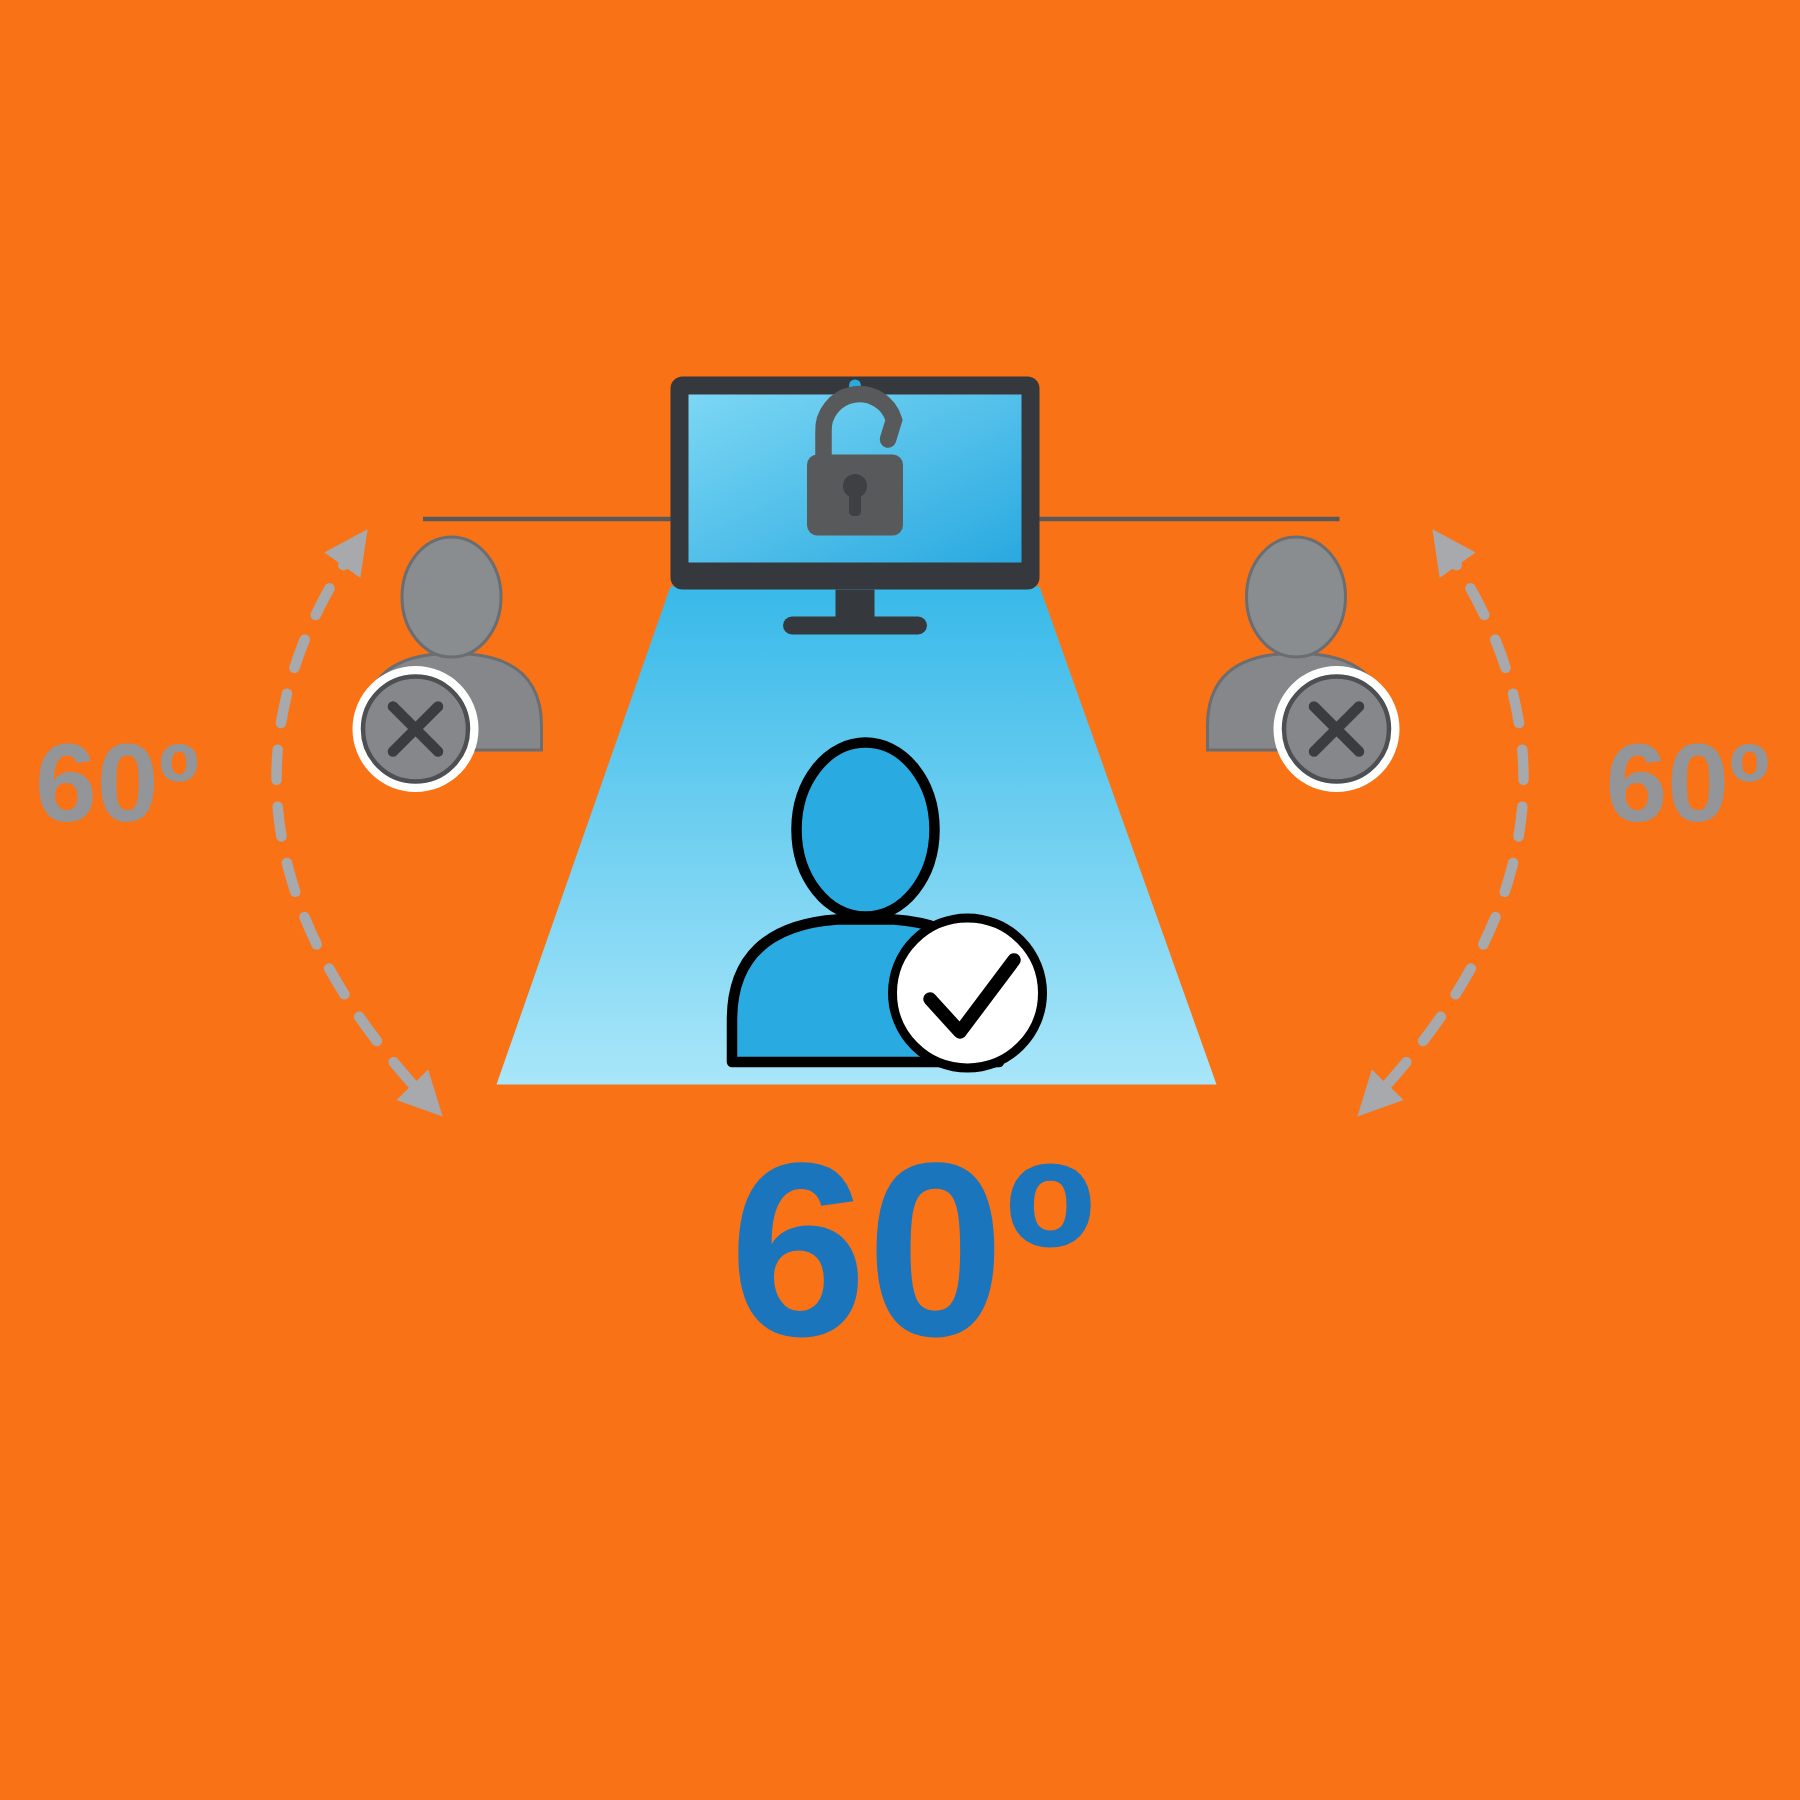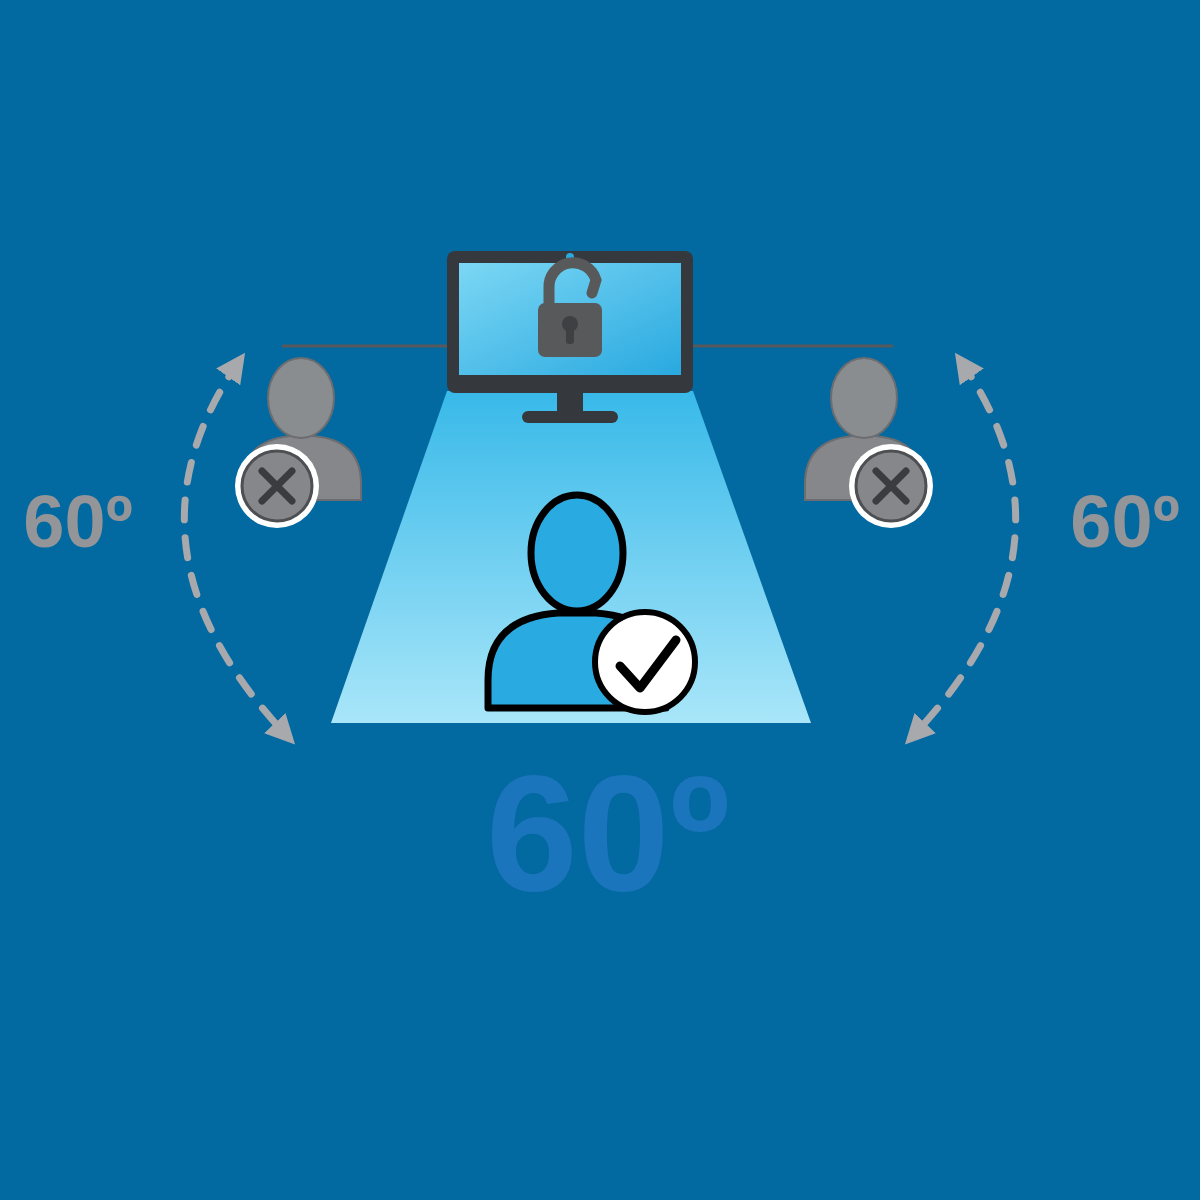--- a/index.html
+++ b/index.html
@@ -1,18 +1,18 @@
 <!DOCTYPE html>
 <html><head>
 <meta charset="utf-8">
 <style>
   html,body{margin:0;padding:0;background:#ffffff;}
   .stage{
     width:1200px;height:1200px;
-    background:#0369a1;
+    background:#f97316;
     position:relative;
     overflow:hidden;
     font-family:"Liberation Sans", sans-serif;
   }
   svg text{
     font-family:"Liberation Sans", sans-serif;
   }
 </style>
 </head>
 <body>

